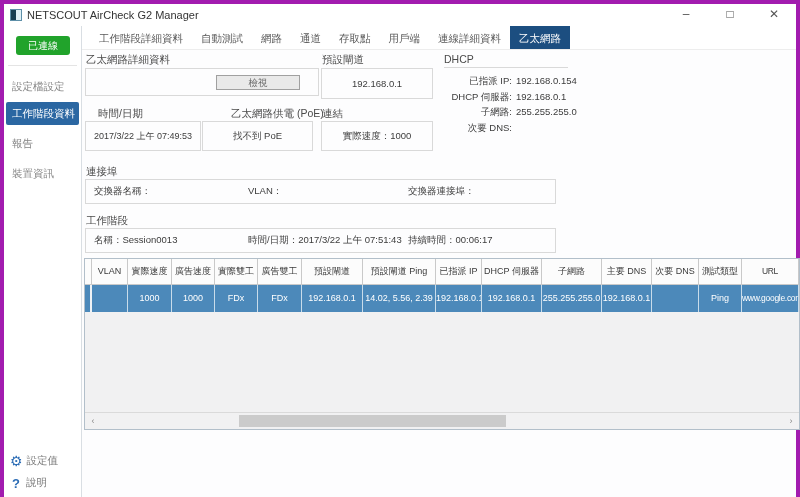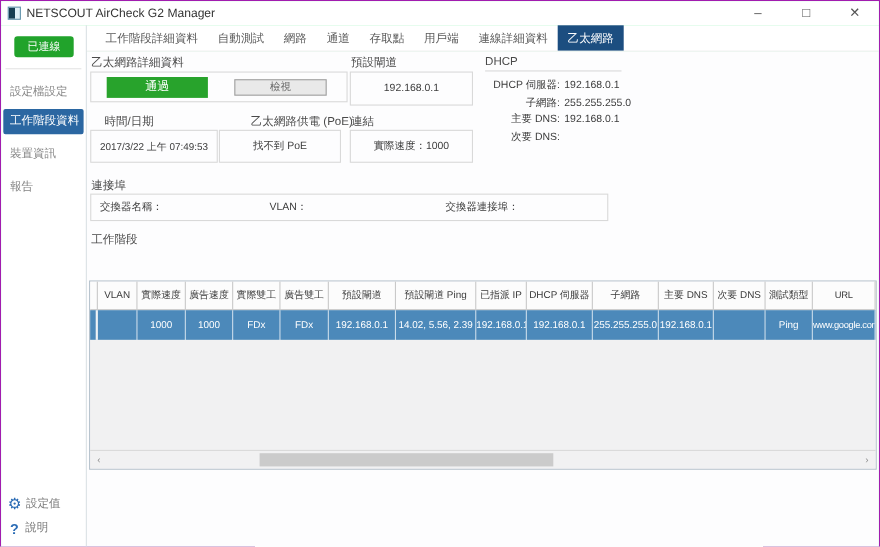--- a/index.html
+++ b/index.html
@@ -1,18 +1,18 @@
 <!DOCTYPE html>
 <html><head>
 <meta charset="utf-8">
 <style>
   * { margin:0; padding:0; box-sizing:border-box; }
   html,body { width:800px; height:497px; overflow:hidden; }
   body { font-family:"Liberation Sans","DejaVu Sans",sans-serif; background:#fff; }
-  .window { width:800px; height:497px; border:1px solid #a21caf; position:relative; background:#86efac; }
+  .window { width:800px; height:497px; border:4px solid #a21caf; position:relative; background:#e5e5e5; }
 
   
   .titlebar { height:22px; display:flex; align-items:center; padding-left:6px; background:#fff; }
   .appicon { width:12px; height:12px; border:1px solid #5d8fa8; background:linear-gradient(to right,#173f52 55%, #dff0f6 55%); margin-right:5px; flex:none; }
   .title { font-size:11px; color:#333; flex:1; white-space:nowrap; }
   .winctl { display:flex; }
   .winctl span { width:44px; height:22px; text-align:center; line-height:20px; font-size:12px; color:#555; cursor:default; }
 
   .appbody { display:flex; height:474px; }
 
@@ -97,22 +97,22 @@
       <span>✕</span>
     </div>
   </div>
 
   <div class="appbody">
     <div class="sidebar">
       <div class="badge">已連線</div>
       <div class="side-div"></div>
       <div class="nav-item plain">設定檔設定</div>
       <div class="nav-item sel">工作階段資料</div>
+      <div class="nav-item plain">報告</div>
       <div class="nav-item plain">裝置資訊</div>
-      <div class="nav-item plain">報告</div>
       <div class="side-spacer"></div>
       <div class="side-foot">
         <div class="foot-row">
           <span class="gear">⚙</span>
           <span>設定值</span>
         </div>
         <div class="foot-row">
           <span class="qmark">?</span>
           <span>說明</span>
         </div>
@@ -128,35 +128,34 @@
         <div class="tab">存取點</div>
         <div class="tab">用戶端</div>
         <div class="tab">連線詳細資料</div>
         <div class="tab sel">乙太網路</div>
       </div>
 
       <div class="content">
 
         <div class="sec-label" style="left:4px;top:3px;">乙太網路詳細資料</div>
         <div class="gbox" style="left:3px;top:18px;width:234px;height:28px;">
-          <div class="btn-pass">通過</div>
           <div class="btn-view">檢視</div>
         </div>
 
         <div class="sec-label" style="left:240px;top:3px;">預設閘道</div>
         <div class="gbox" style="left:239px;top:18px;width:112px;height:31px;">
           <div class="cval" style="line-height:29px;">192.168.0.1</div>
         </div>
 
         <div class="sec-label" style="left:362px;top:3px;">DHCP</div>
         <div class="dhcp-line"></div>
         <div class="dhcp-list">
+          <div class="dhcp-row"><span class="k">已指派 IP:</span><span class="v">192.168.0.154</span></div>
           <div class="dhcp-row"><span class="k">DHCP 伺服器:</span><span class="v">192.168.0.1</span></div>
           <div class="dhcp-row"><span class="k">子網路:</span><span class="v">255.255.255.0</span></div>
-          <div class="dhcp-row"><span class="k">主要 DNS:</span><span class="v">192.168.0.1</span></div>
           <div class="dhcp-row"><span class="k">次要 DNS:</span><span class="v"></span></div>
         </div>
 
         <div class="sec-label" style="left:16px;top:57px;">時間/日期</div>
         <div class="gbox" style="left:3px;top:71px;width:116px;height:30px;">
           <div class="cval" style="line-height:28px;font-size:9px;">2017/3/22 上午 07:49:53</div>
         </div>
 
         <div class="sec-label" style="left:121px;top:57px;margin-left:28px;">乙太網路供電 (PoE)</div>
         <div class="gbox" style="left:120px;top:71px;width:111px;height:30px;">
@@ -169,20 +168,25 @@
         </div>
 
         <div class="sec-label" style="left:4px;top:115px;">連接埠</div>
         <div class="gbox fieldbox" style="left:3px;top:129px;width:471px;height:25px;">
           <span class="f1">交換器名稱：</span>
           <span class="f2">VLAN：</span>
           <span class="f3">交換器連接埠：</span>
         </div>
 
         <div class="sec-label" style="left:4px;top:164px;">工作階段</div>
+        <div class="gbox fieldbox" style="left:3px;top:178px;width:471px;height:25px;">
+          <span class="f1"><span>名稱：</span><span>Session0013</span></span>
+          <span class="f2"><span>時間/日期：</span><span>2017/3/22 上午 07:51:43</span></span>
+          <span class="f3"><span>持續時間：</span><span>00:06:17</span></span>
+        </div>
 
         <div class="dtable">
           <div class="trow t-head">
             <div></div>
             <div>VLAN</div>
             <div>實際速度</div>
             <div>廣告速度</div>
             <div>實際雙工</div>
             <div>廣告雙工</div>
             <div>預設閘道</div>

